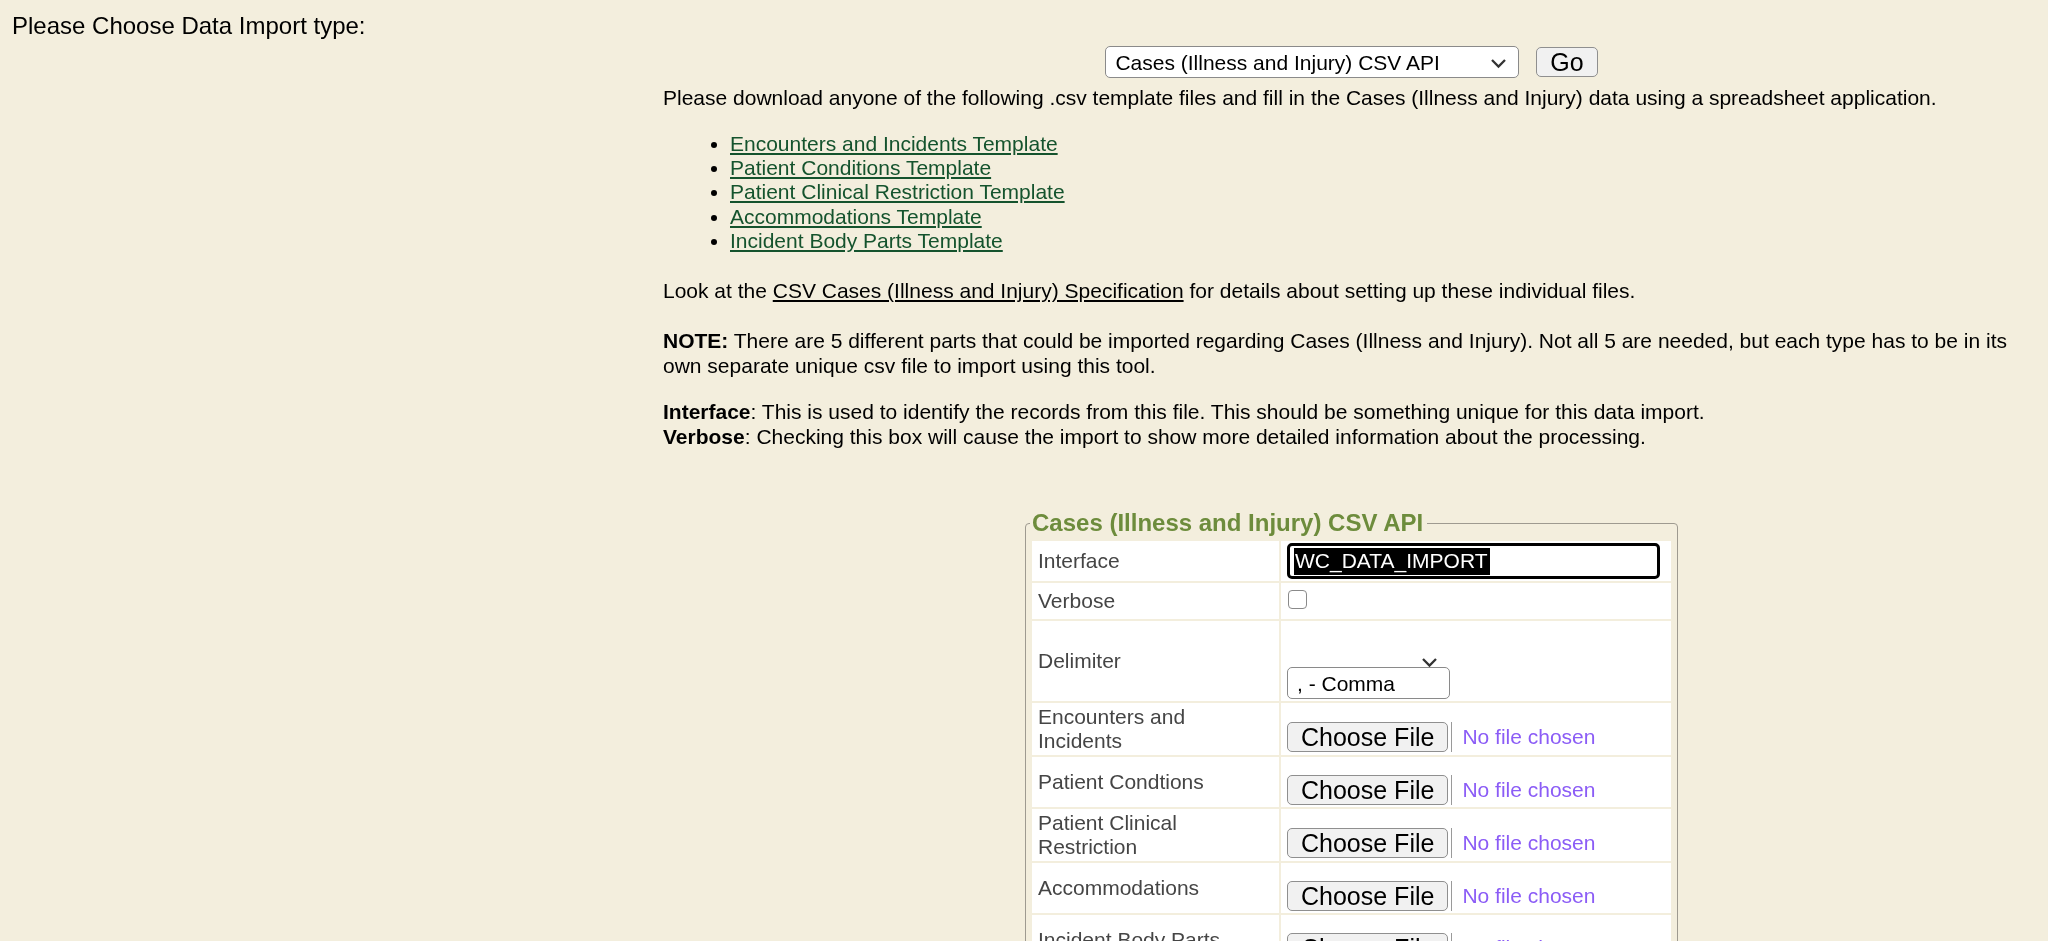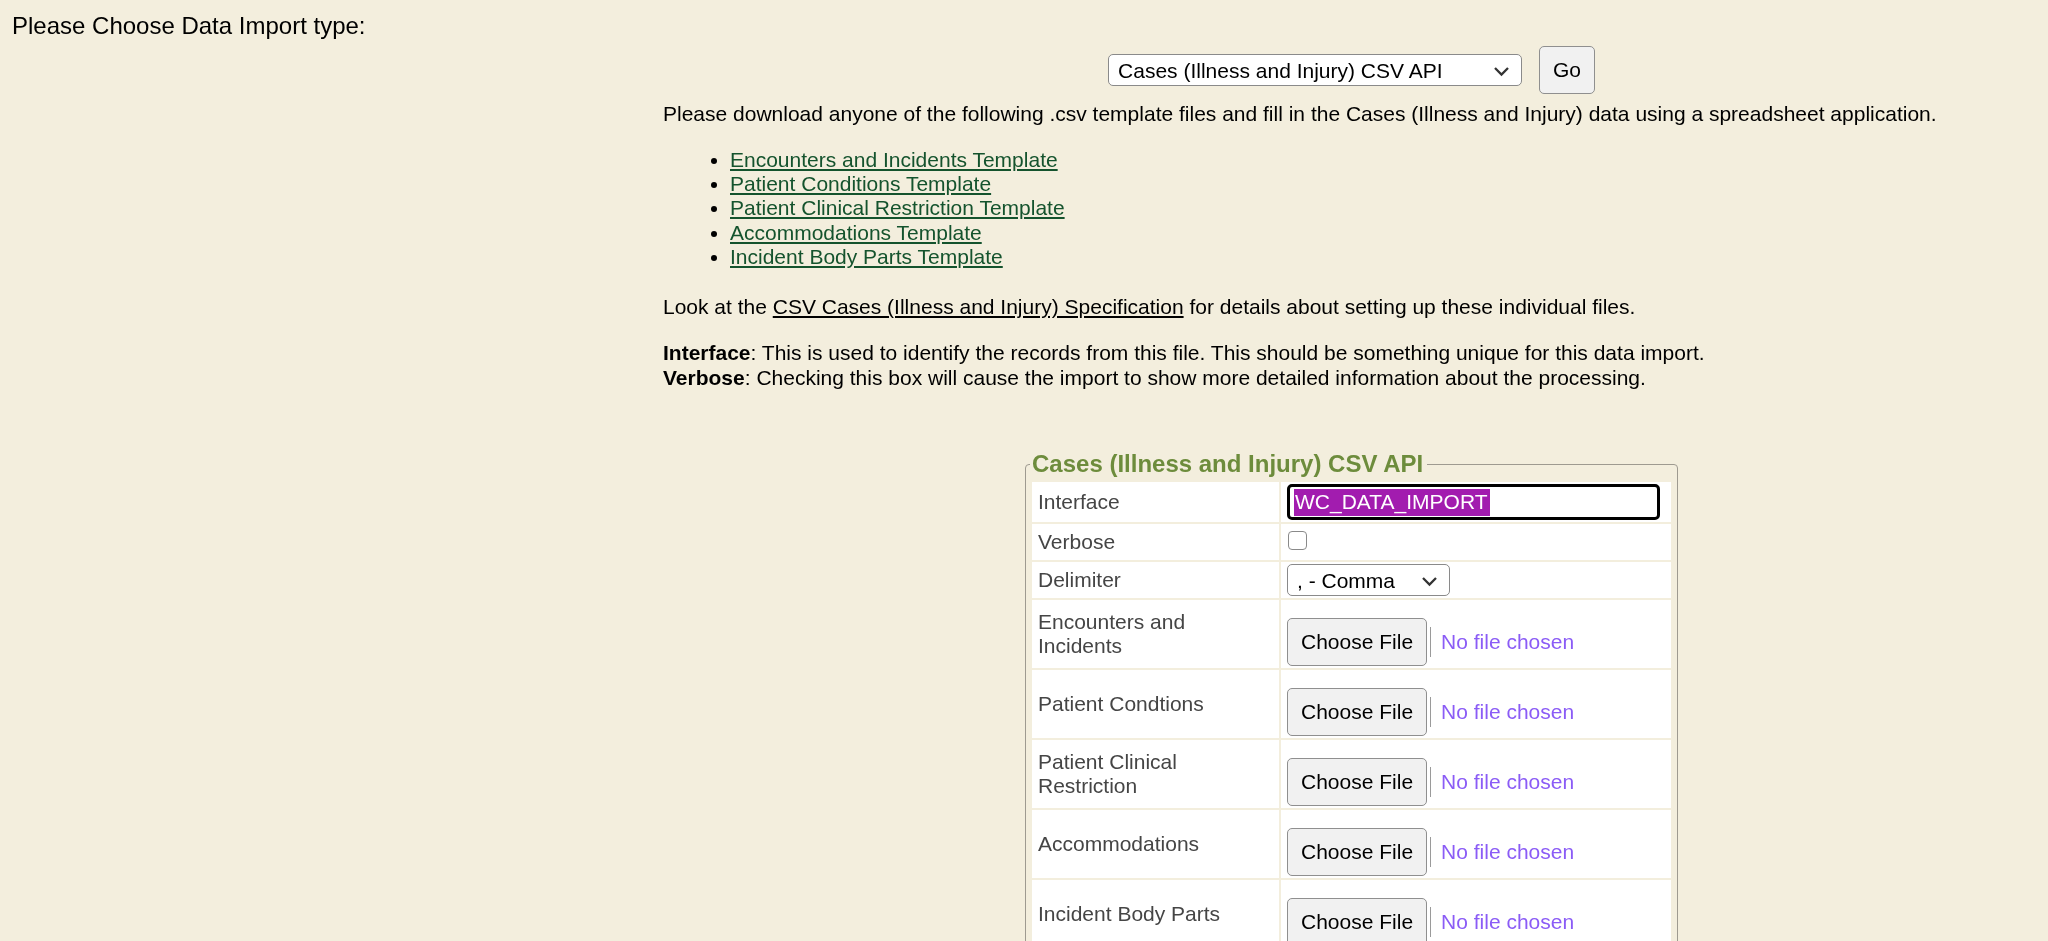--- a/index.html
+++ b/index.html
@@ -35,36 +35,36 @@
     background: #fff;
     border: 1.5px solid #8a8a8a;
     border-radius: 5px;
     font-family: "Liberation Sans", sans-serif;
     font-size: 21px;
     color: #000;
     height: 32px;
     padding: 0 44px 0 9px;
   }
   select.import-type-select { width: 414px; }
-  select.delimiter-select { width: 163px; padding-right: 54px; }
+  select.delimiter-select { width: 163px; padding-right: 54px; margin-top: 44px; }
   .chevron {
     position: absolute;
     right: 12px; top: 50%;
     margin-top: -4px;
     pointer-events: none;
     line-height: 0;
   }
   button.ui-button {
     font-family: "Liberation Sans", sans-serif;
-    font-size: 21px;
+    font-size: 25px;
     color: #000;
     background: #f1f1f1;
     border: 1.5px solid #8f8f8f;
     border-radius: 5px;
-    height: 48px;
+    height: 30px;
     padding: 0 13px;
     vertical-align: middle;
   }
   .go-button { margin-left: 11px; }
   p.intro { margin: 8px 0 0 0; }
   ul.template-list {
     margin: 22px 0;
     padding-left: 67px;
     line-height: 24.2px;
   }
@@ -107,21 +107,21 @@
     display: inline-flex;
     align-items: center;
     width: 373px;
     height: 36px;
     background: #fff;
     border: 3px solid #000;
     border-radius: 5px;
     padding: 0 4px;
   }
   .fake-input .selected-text {
-    background: #a21caf;
+    background: #000000;
     color: #fff;
     padding: 1px 2px 2px 1px;
     white-space: nowrap;
   }
   input.ui-checkbox {
     -webkit-appearance: none;
     appearance: none;
     width: 19px; height: 19px;
     margin: 2px 0 0 1px;
     background: #fff;
@@ -167,20 +167,21 @@
   <ul class="template-list">
     <li><a href="#">Encounters and Incidents Template</a></li>
     <li><a href="#">Patient Conditions Template</a></li>
     <li><a href="#">Patient Clinical Restriction Template</a></li>
     <li><a href="#">Accommodations Template</a></li>
     <li><a href="#">Incident Body Parts Template</a></li>
   </ul>
 
   <p class="spec-line"><span>Look at the </span><a href="#" class="spec-link">CSV Cases (Illness and Injury) Specification</a><span> for details about setting up these individual files.</span></p>
 
+  <p class="note-line"><b>NOTE:</b><span> There are 5 different parts that could be imported regarding Cases (Illness and Injury). Not all 5 are needed, but each type has to be in its own separate unique csv file to import using this tool.</span></p>
 
   <p class="hint-line"><b>Interface</b><span>: This is used to identify the records from this file. This should be something unique for this data import.</span><br><b>Verbose</b><span>: Checking this box will cause the import to show more detailed information about the processing.</span></p>
 
   <div class="form-wrap">
     <fieldset class="api-fieldset">
       <legend class="api-legend">Cases (Illness and Injury) CSV API</legend>
       <table class="api-table">
         <tbody>
             <tr>
           <td class="label-cell">Interface</td>

